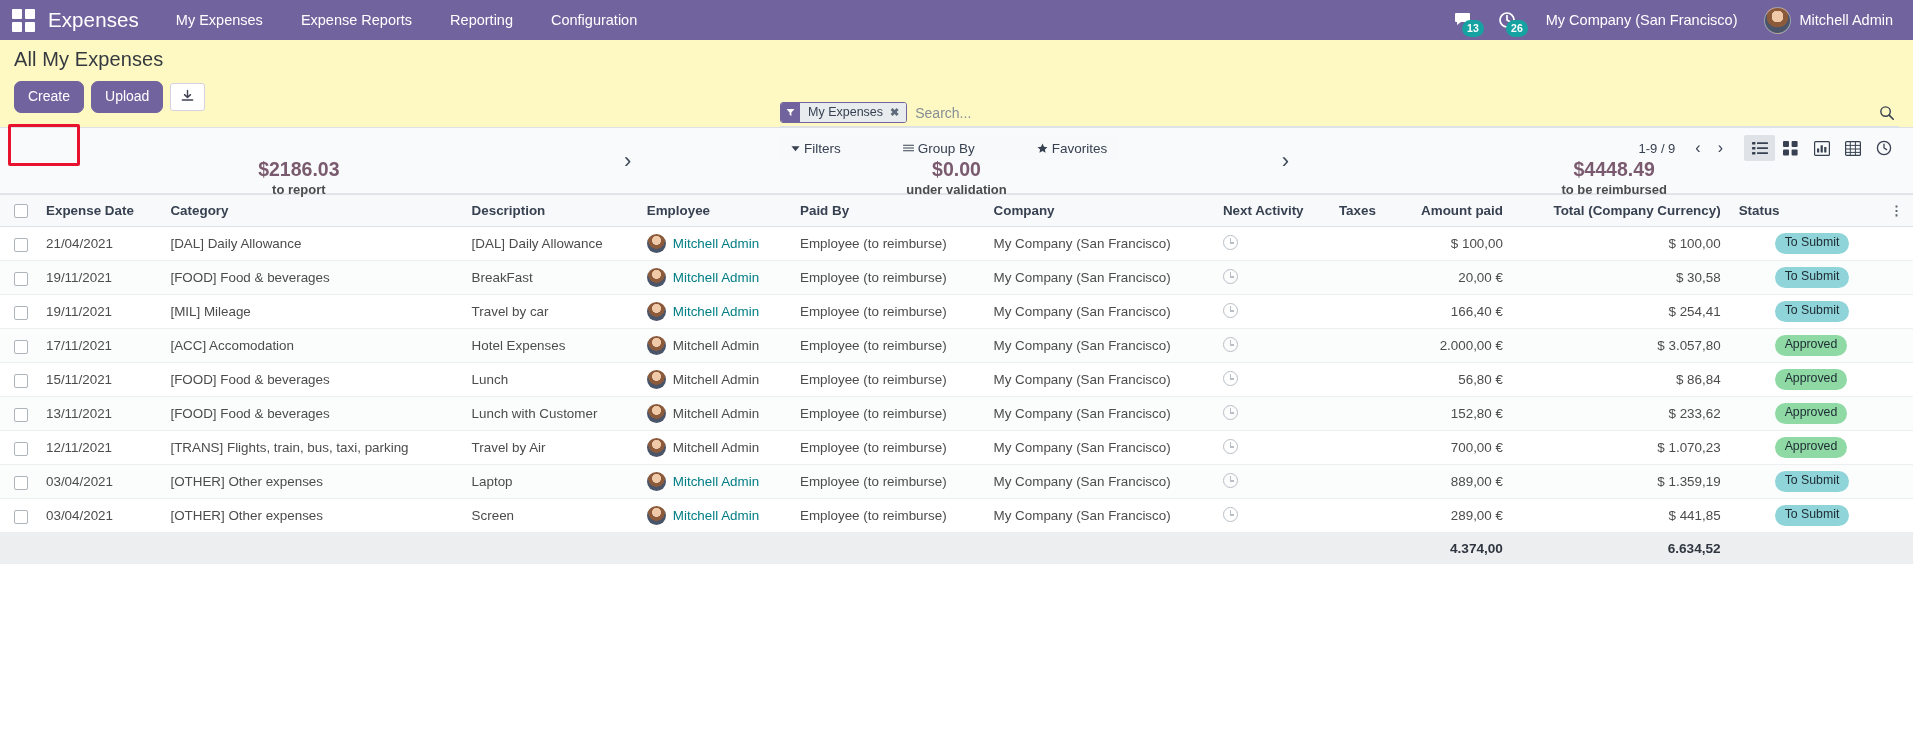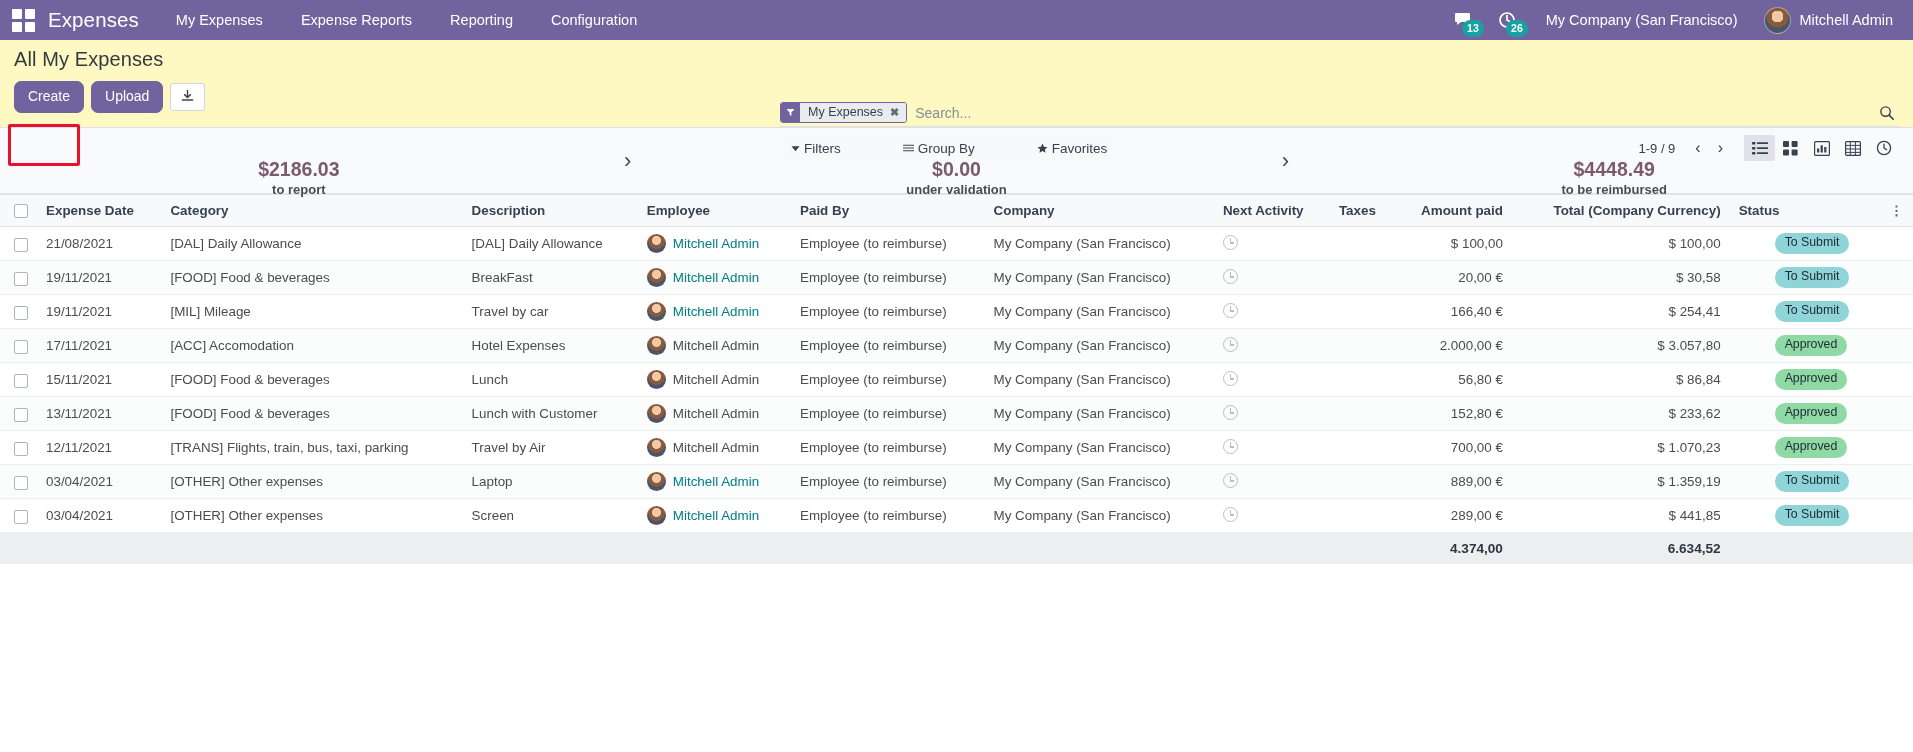--- a/index.html
+++ b/index.html
@@ -565,21 +565,21 @@
       <th class="num">Total (Company Currency)</th>
       <th>Status</th>
       <th class="opt-col">
         <span class="opt-dots">⋮</span>
       </th>
     </tr>
   </thead>
   <tbody>
       <tr class="odd">
         <td class="col-cb"><span class="cb"></span></td>
-        <td class="cell-link">21/08/2021</td>
+        <td class="cell-link">21/04/2021</td>
         <td class="cell-link">[DAL] Daily Allowance</td>
         <td class="cell-link">[DAL] Daily Allowance</td>
         <td>
           <span class="emp-cell">
             <span class="avatar-sm"></span>
             <span class="cell-link">Mitchell Admin</span>
           </span>
         </td>
         <td class="cell-link">Employee (to reimburse)</td>
         <td class="cell-link">My Company (San Francisco)</td>

